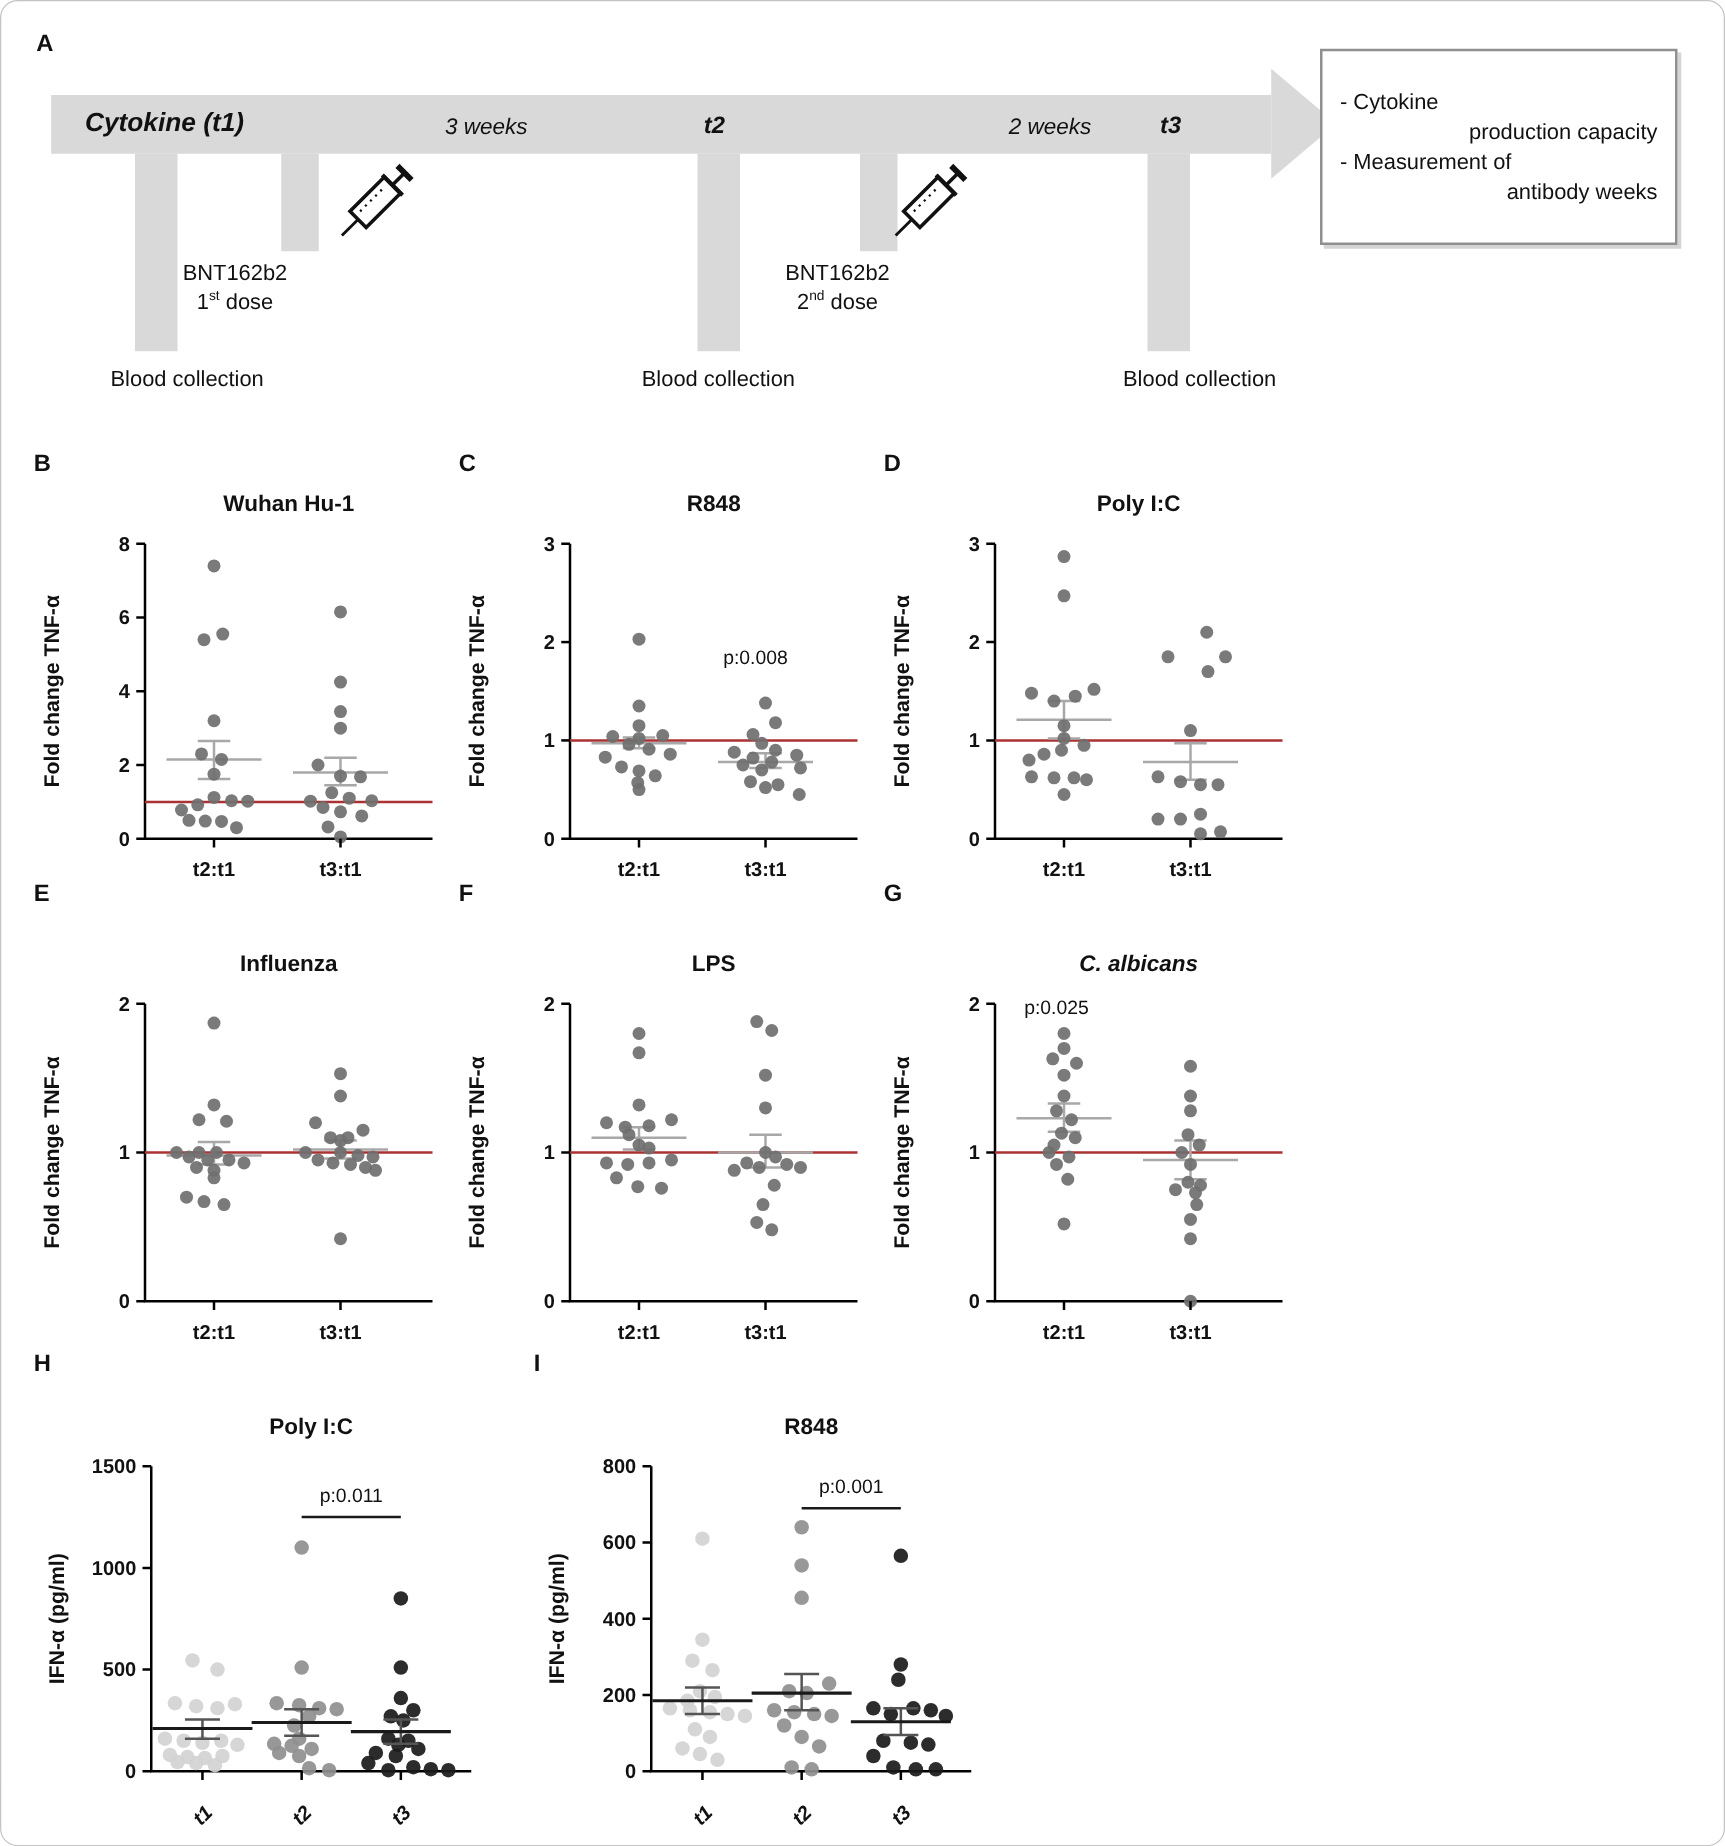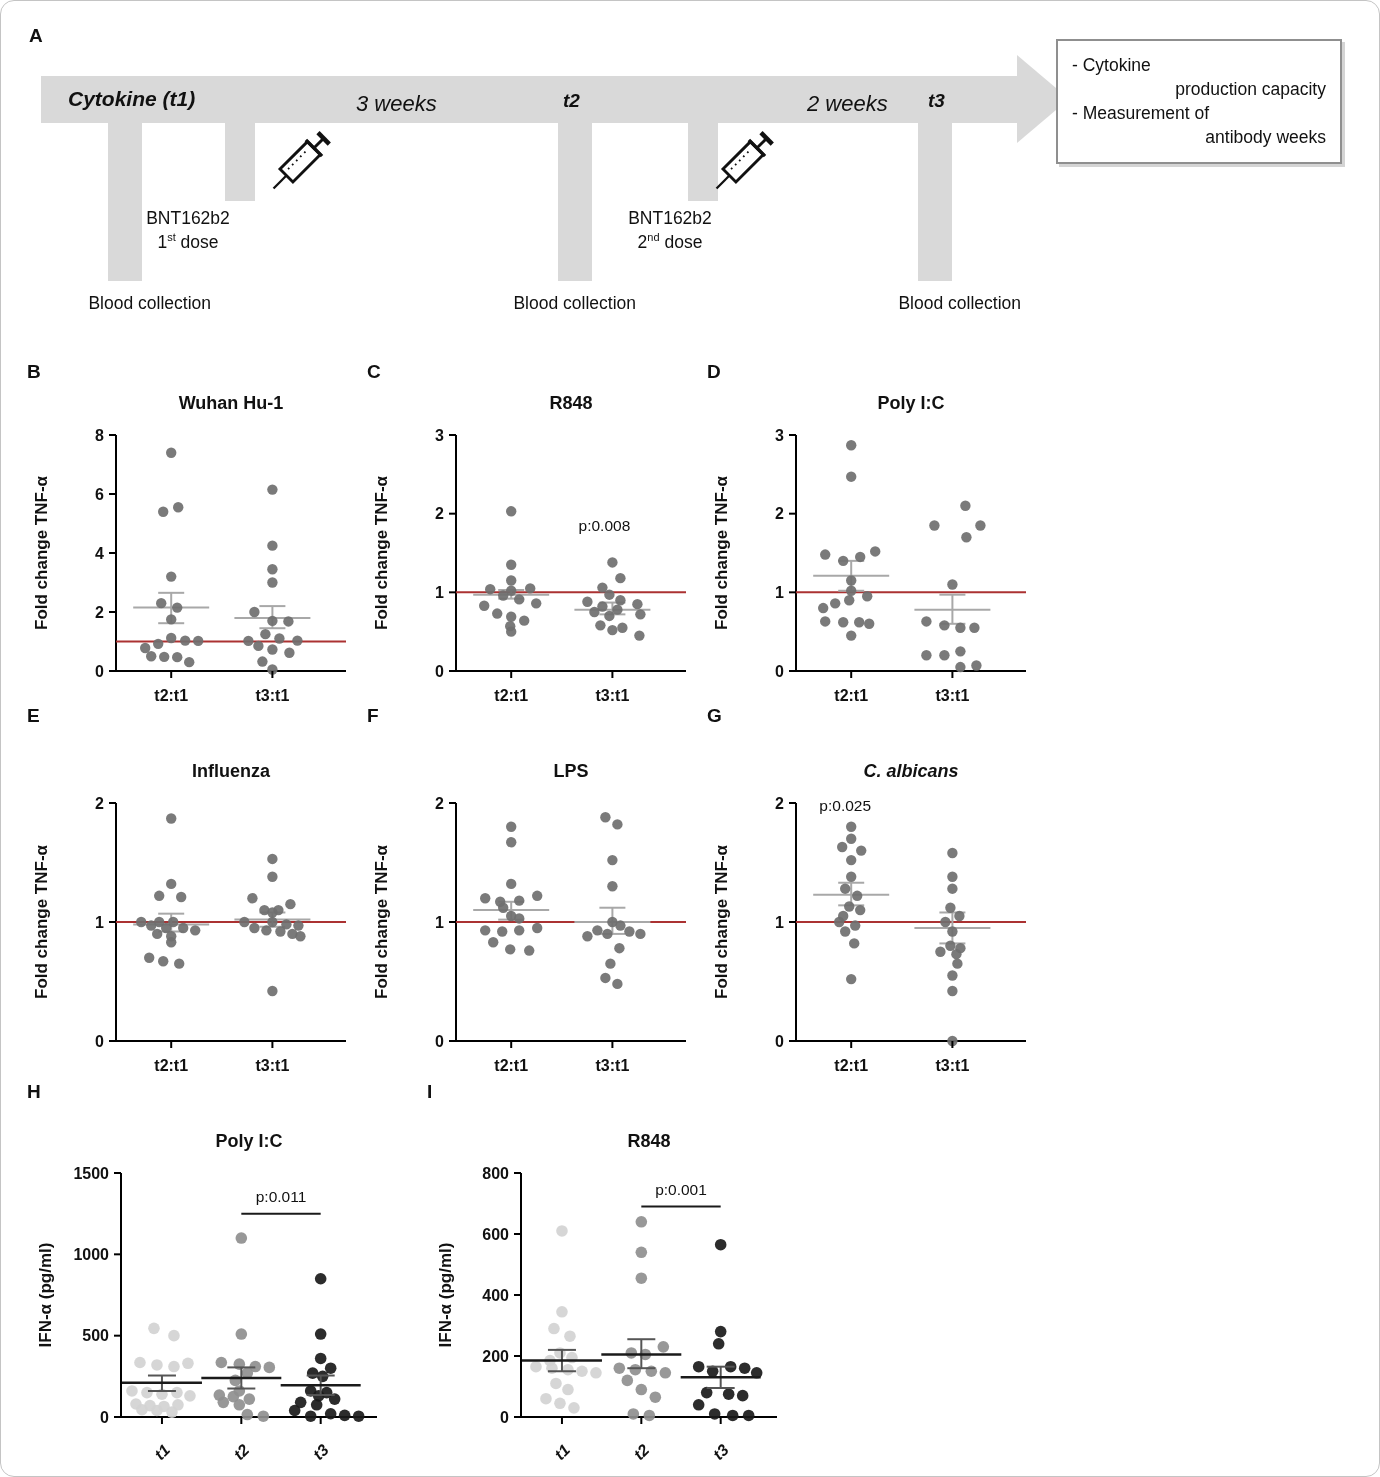--- a/index.html
+++ b/index.html
@@ -9,21 +9,21 @@
     font-family:"Liberation Sans",sans-serif;color:#111;
   }
   
   .panel-a{position:absolute;left:10px;top:10px;width:1360px;height:345px;}
   .sec-letter{position:absolute;left:18px;top:14px;font-size:19px;font-weight:bold;}
   .arrow-body{position:absolute;left:30px;top:65px;width:976px;height:47px;background:#d9d9d9;}
   .arrow-head{position:absolute;left:1006px;top:44px;width:0;height:0;
     border-top:44px solid transparent;border-bottom:44px solid transparent;border-left:52px solid #d9d9d9;}
   .tl-label{position:absolute;white-space:nowrap;}
   .baseline{left:57px;top:76px;font-size:21px;font-weight:bold;font-style:italic;}
-  .iv{font-size:22px;font-style:italic;}
+  .iv{font-size:18px;font-style:italic;}
   .iv1{left:345px;top:80px;}
   .iv2{left:796px;top:80px;}
   .tp{font-size:19px;font-weight:bold;font-style:italic;}
   .t2{left:552px;top:79px;}
   .t3{left:917px;top:79px;}
   .vbar{position:absolute;top:112px;width:34px;background:#d9d9d9;}
   .bb1{left:97px;height:158px;}
   .bb2{left:547px;height:158px;}
   .bb3{left:907px;height:158px;}
   .db{width:30px;height:78px;}
@@ -34,21 +34,21 @@
   .sy2{left:693px;top:110px;}
   .dose-label{position:absolute;top:196px;width:180px;text-align:center;font-size:17.5px;line-height:1.32;}
   .d1{left:87px;}
   .d2{left:569px;}
   .dose-label sup{font-size:11px;}
   .blood-label{position:absolute;top:282px;width:190px;text-align:right;font-size:17.5px;}
   .bl1{left:10px;}
   .bl2{left:435px;}
   .bl3{left:820px;}
   .outcome-box{position:absolute;left:1045px;top:28px;width:254px;background:#fff;
-    border:2px solid #8f8f8f;box-shadow:3px 3px 0 #d4d4d4;padding:12px 14px;font-size:17.5px;line-height:1.38;}
+    border:2px solid #8f8f8f;box-shadow:3px 3px 0 #d4d4d4;padding:28px 14px;font-size:17.5px;line-height:1.38;}
   .outcome-box .wrap{padding-left:13px;text-align:right;}
   
   .chart-panel{position:absolute;}
   .chart-panel .letter{position:absolute;left:6px;top:2px;font-size:19px;font-weight:bold;}
   .plot{position:absolute;left:0;top:16px;}
   .pB{left:20px;top:358px;width:340px;height:342px;}
   .pC{left:360px;top:358px;width:340px;height:342px;}
   .pD{left:700px;top:358px;width:340px;height:342px;}
   .pE{left:20px;top:702px;width:340px;height:374px;}
   .pF{left:360px;top:702px;width:340px;height:374px;}

